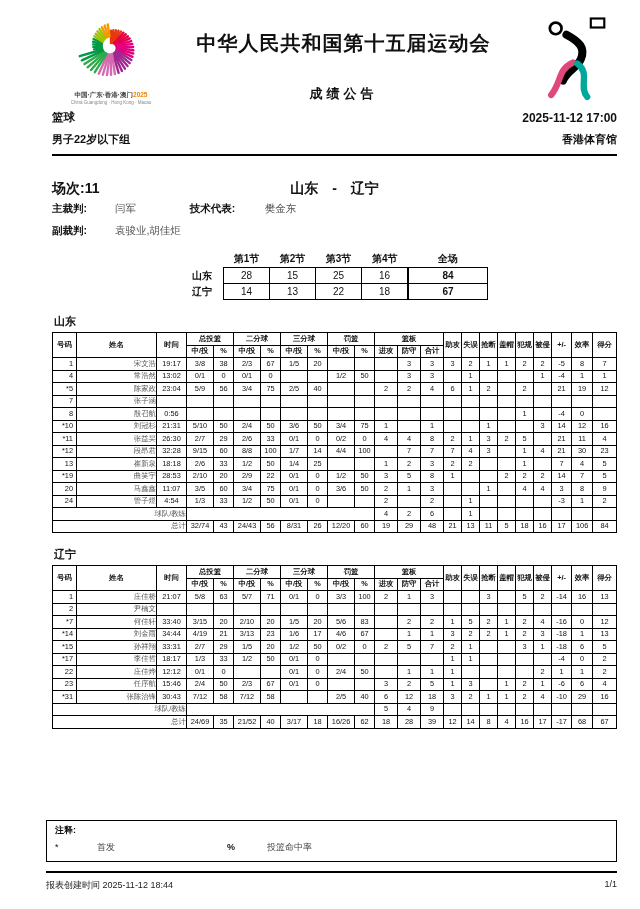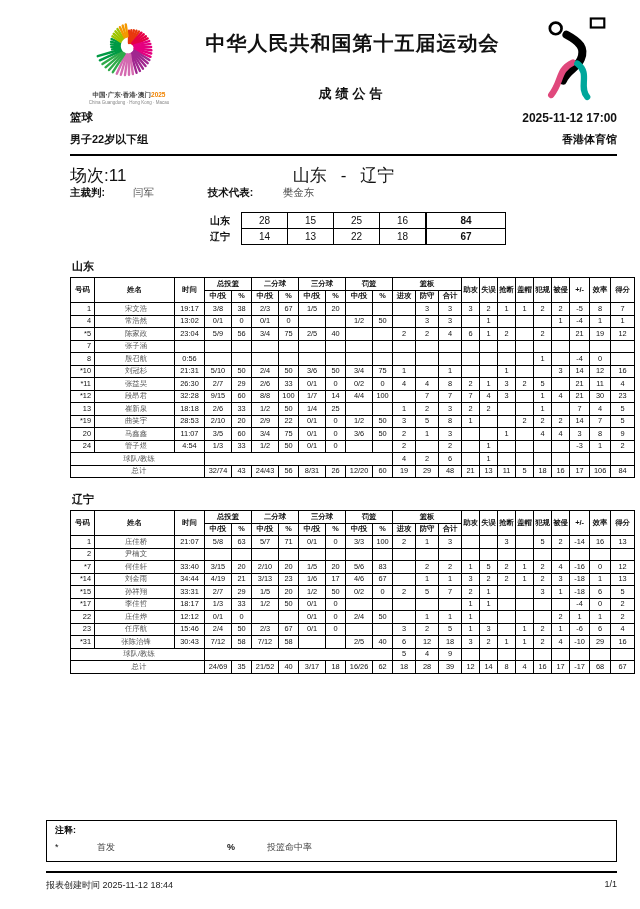--- a/index.html
+++ b/index.html
@@ -1,18 +1,18 @@
 <!DOCTYPE html>
 <html><head>
 <meta charset="utf-8">
 <style>
   html,body{margin:0;padding:0;background:#fff;}
   body{width:640px;height:909px;position:relative;overflow:hidden;
        font-family:"Liberation Sans","DejaVu Sans",sans-serif;color:#111;}
-  .page{padding:14px 23px 0 70px;}
+  .page{padding:14px 23px 0 52px;}
   
   .hdr{display:flex;align-items:flex-start;}
   .logo-wrap{width:118px;text-align:center;}
   .logo-cap1{font-size:6.5px;font-weight:bold;color:#444;margin-top:1px;white-space:nowrap;}
   .logo-cap1 .yr{color:#f08300;}
   .logo-cap2{font-size:4.5px;color:#888;white-space:nowrap;}
   .title-wrap{flex:1;text-align:center;padding-top:16px;}
   .t-cn{font-size:20px;font-weight:bold;letter-spacing:1px;}
   .t-en{font-size:10px;font-weight:bold;margin-top:3px;}
   .t-sub{font-size:13px;font-weight:bold;letter-spacing:4px;margin-top:28px;}
@@ -20,41 +20,41 @@
   
   .row1{display:flex;justify-content:space-between;align-items:flex-end;margin-top:2px;}
   .sport{font-weight:bold;font-size:11.5px;}
   .dt{font-weight:bold;font-size:12px;}
   .row2{display:flex;margin-top:7px;font-weight:bold;font-size:11px;}
   .row2 span{flex:1;}
   .row2 .mid{text-align:center;}
   .row2 .rgt{text-align:right;}
   .hr1{border-top:2px solid #000;margin-top:7px;}
   
-  .match-line{position:relative;margin-top:8px;font-weight:normal;font-size:17px;height:14px;}
+  .match-line{position:relative;margin-top:24px;font-weight:bold;font-size:14px;height:14px;}
   .teams{position:absolute;left:0;right:0;text-align:center;}
   .teams .dash{display:inline-block;margin:0 14px;}
   .off-line{margin-top:8px;font-size:10.5px;height:14px;}
   .o-lbl{font-weight:bold;display:inline-block;}
   .o-val{color:#555;display:inline-block;}
   .w60{width:60px;} .w72{width:72px;} .w64{width:64px;}
   
   .qtable{border-collapse:collapse;margin-left:116px;margin-top:12px;font-size:10px;}
   .qtable td{text-align:center;padding:0;height:15px;}
   .qh td{font-weight:bold;height:17px;border:none !important;}
   .qteam{width:44px;font-weight:bold;text-align:right !important;padding-right:11px !important;border:none !important;}
   .qcell{border:1px solid #000;width:45px;}
   .qtot{border:1px solid #000;border-left:2px solid #000;width:78px;font-weight:bold;}
   
   .team-label{font-weight:bold;font-size:11px;margin:14px 0 3px 2px;}
   table.box{border-collapse:collapse;table-layout:fixed;width:100%;font-size:7.4px;line-height:1.05;}
   table.box td{border:1px solid #000;text-align:center;padding:1.5px 0;height:8.5px;
                white-space:nowrap;overflow:hidden;}
   table.box .hrow td{font-weight:bold;}
-  table.box .cname{text-align:center;padding-left:3px;color:#555;margin-top:12px;}
+  table.box .cname{text-align:right;padding-left:3px;color:#555;margin-top:12px;}
   table.box .cno{text-align:right;padding-right:3px;}
   table.box .trow td{border-top:1.5px solid #000;}
   
   .bottom{position:absolute;left:46px;right:23px;top:820px;}
   .notes-box{border:1.5px solid #000;padding:3px 8px 7px 8px;font-size:9px;}
   .n-lbl{font-weight:bold;}
   .n-line{margin-top:4px;}
   .n-b{display:inline-block;width:42px;}
   .n-bm{display:inline-block;width:130px;color:#444;}
   .n-p{display:inline-block;width:40px;font-weight:bold;}
@@ -153,23 +153,35 @@
       <span>山东</span><span class="dash">-</span><span>辽宁</span>
     </span>
   </div>
 
   <div class="off-line">
     <span class="o-lbl w60">主裁判:</span>
     <span class="o-val w72">闫军</span>
     <span class="o-lbl w64">技术代表:</span>
     <span class="o-val" style="padding-left:8px;">樊金东</span>
   </div>
+  <div class="off-line">
+    <span class="o-lbl w60">副裁判:</span>
+    <span class="o-val">袁骏业,胡佳炬</span>
+  </div>
 
   <table class="qtable">
     <tbody>
+        <tr class="qh">
+      <td class="qteam"></td>
+      <td>第1节</td>
+      <td>第2节</td>
+      <td>第3节</td>
+      <td>第4节</td>
+      <td>全场</td>
+    </tr>
     <tr>
       <td class="qteam">山东</td>
       <td class="qcell">28</td>
       <td class="qcell">15</td>
       <td class="qcell">25</td>
       <td class="qcell">16</td>
       <td class="qtot">84</td>
     </tr>
     <tr>
       <td class="qteam">辽宁</td>

